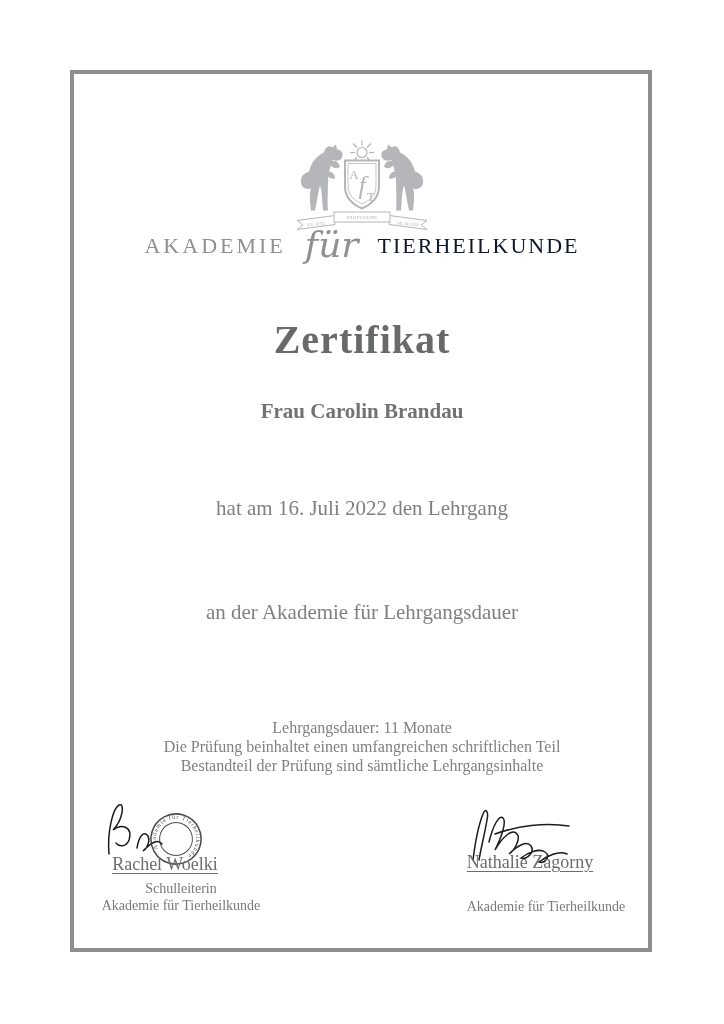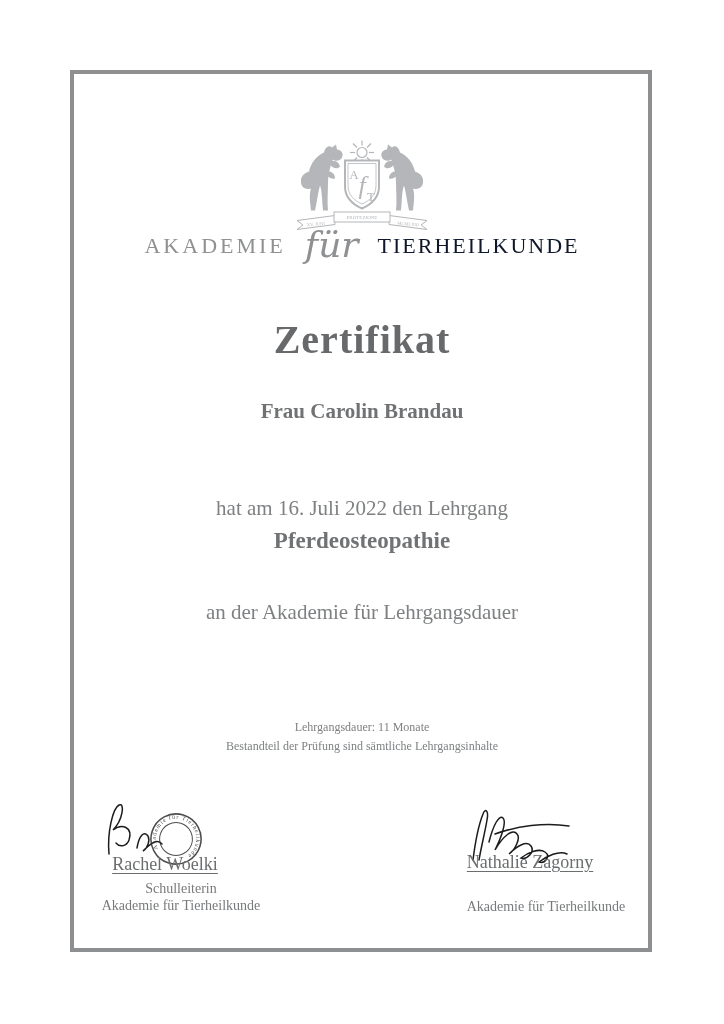--- a/index.html
+++ b/index.html
@@ -20,21 +20,21 @@
     color:#8e9091; margin:0 4px; position:relative; top:4px; line-height:0;
   }
   .brand-tier { font-size:22px; letter-spacing:2px; color:#0f172a; }
   .title { top:316px; font-size:40px; font-weight:bold; color:#68696b; letter-spacing:1px; }
   .recipient { top:399px; font-size:21px; font-weight:bold; color:#707274; }
   .line { font-size:21px; color:#7e8082; }
   .intro { top:459px;margin-top:37px; }
   .course { top:528px; font-size:23px; font-weight:bold; color:#707274; }
   .orgline { top:600px; }
   .result { top:660px; }
-  .details { top:718px; font-size:12px; line-height:19px; color:#7e8082; }
+  .details { top:718px; font-size:16px; line-height:19px; color:#7e8082; }
   .sig-block { position:absolute; width:210px; height:140px; text-align:center; }
   .sig-left { left:60px; top:790px; }
   .sig-right { left:425px; top:790px; }
   .sig-name {
     position:absolute; left:0; width:210px; font-size:18px; color:#6b6d6f;
     text-decoration:underline; text-underline-offset:3px;
   }
   .sig-role, .sig-org { position:absolute; left:16px; width:210px; font-size:14px; color:#77797b; }
   .scrawl { position:absolute; }
   .stamp { position:absolute; opacity:0.85; }
@@ -96,25 +96,25 @@
 
   <div class="centered brand">
     <span class="brand-akademie">AKADEMIE</span>
     <span class="brand-fuer">für</span>
     <span class="brand-tier">TIERHEILKUNDE</span>
   </div>
 
   <div class="centered title">Zertifikat</div>
   <div class="centered recipient">Frau Carolin Brandau</div>
   <div class="centered line intro">hat am 16. Juli 2022 den Lehrgang</div>
-  <div class="centered course">Pferdeosteopathie</div>
   <div class="centered line orgline">an der Akademie für Lehrgangsdauer</div>
 
   <div class="centered details">
     <div>Lehrgangsdauer: 11 Monate</div>
+    <div>Die Prüfung beinhaltet einen umfangreichen schriftlichen Teil</div>
     <div>Bestandteil der Prüfung sind sämtliche Lehrgangsinhalte</div>
   </div>
 
   <div class="sig-block sig-left">
     <svg class="scrawl" style="left:35px; top:8px;" width="100" height="64" viewBox="0 0 100 64" fill="none" stroke="#1c1c1c" stroke-width="1.5" stroke-linecap="round">
       <path d="M14,56 C12,34 18,10 24,7 C30,4 28,22 18,32 C27,25 38,29 34,42 C32,48 25,50 21,45"></path>
       <path d="M42,50 C44,38 49,32 53,38 C55,42 53,50 48,53 C55,46 62,40 67,46"></path>
     </svg>
     <svg class="stamp" style="left:89px; top:22px;" width="54" height="54" viewBox="0 0 56 56">
       <g transform="rotate(-28 28 28)">

